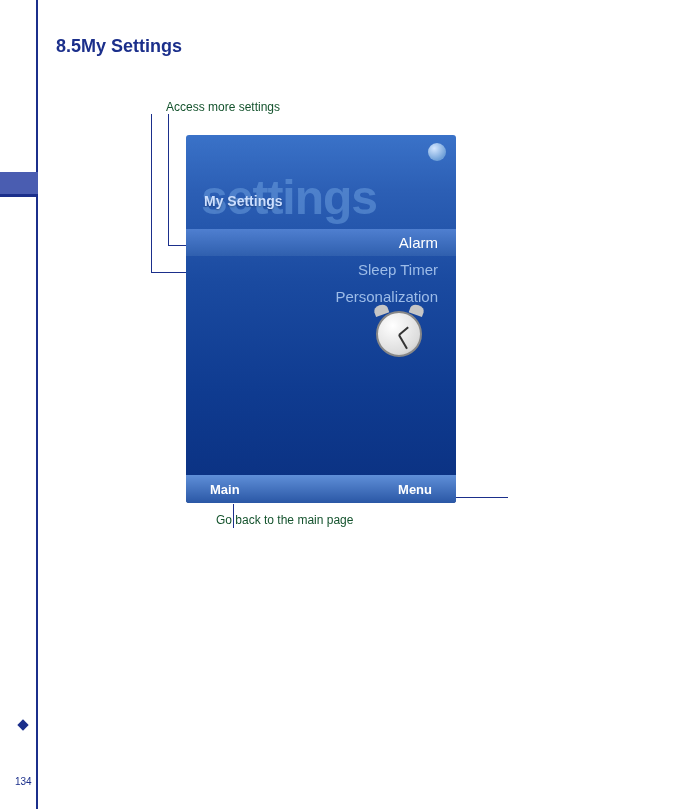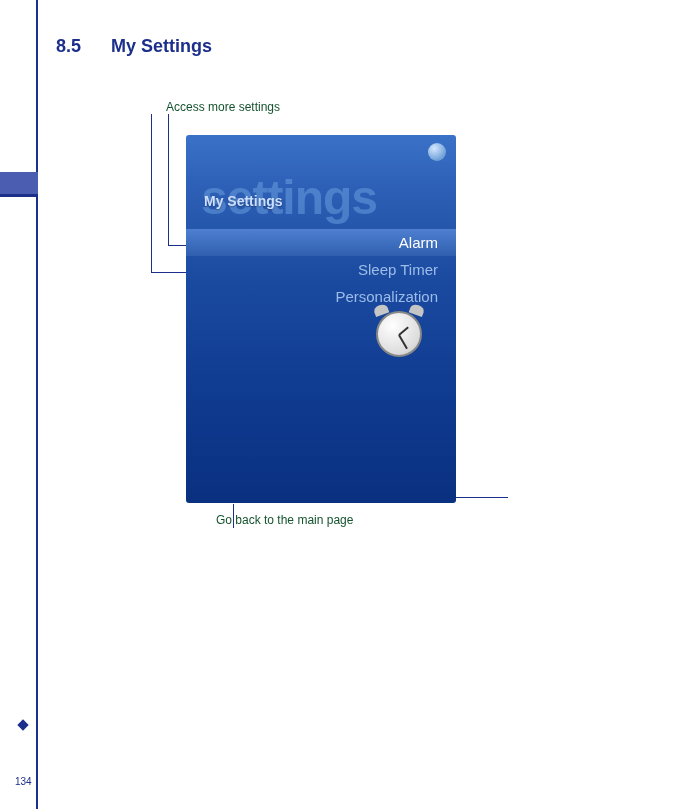--- a/index.html
+++ b/index.html
@@ -31,21 +31,20 @@
       position: absolute;
       left: 56px;
       top: 36px;
       right: 0;
     }
     .section-heading {
       color: #1b2f8b;
       font-size: 18px;
       font-weight: bold;
       display: flex;
-      gap: 30px;
       margin-bottom: 6px;
     }
     .section-number { }
     .section-title { }
     .intro-text {
       font-size: 12px;
     }
     .intro-text b { font-weight: bold; }
     .callout {
       color: #14532d;
@@ -237,19 +236,23 @@
       <div class="phone-item">Personalization</div>
     </div>
     <div class="clock-icon">
       <div class="clock-bell b1"></div>
       <div class="clock-bell b2"></div>
       <div class="clock-body">
         <div class="clock-hand h"></div>
         <div class="clock-hand m"></div>
       </div>
     </div>
+    <div class="phone-softbar">
+      <span>Main</span>
+      <span>Menu</span>
+    </div>
   </div>
 </div>
 
 <div class="page-footer">
   <div class="footer-diamond"></div>
   <div class="footer-num">134</div>
 </div>
 
 </body></html>

